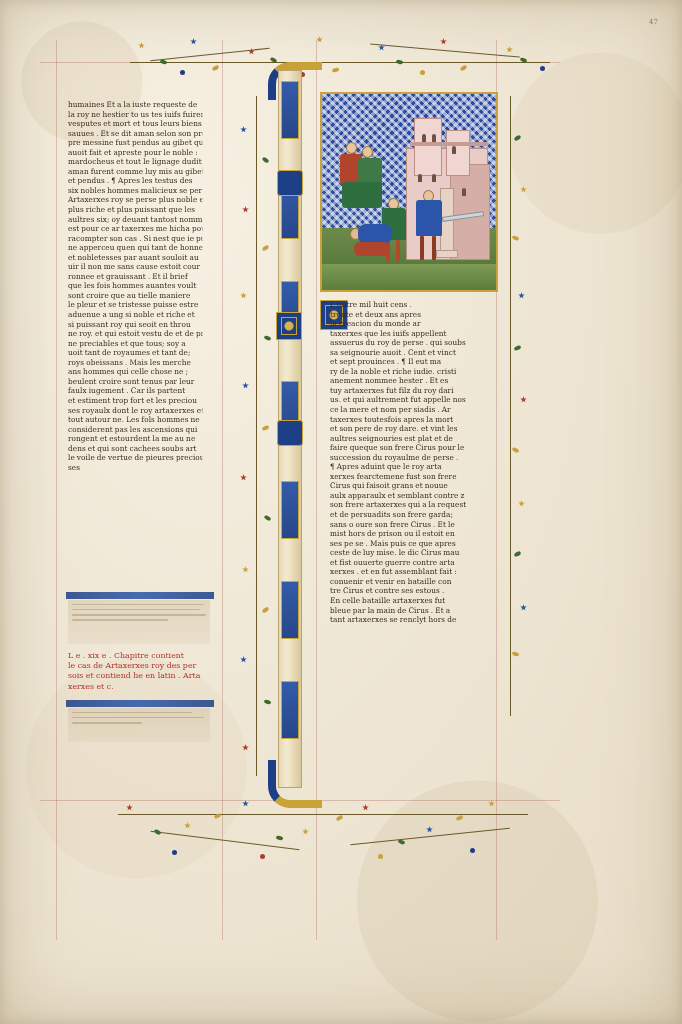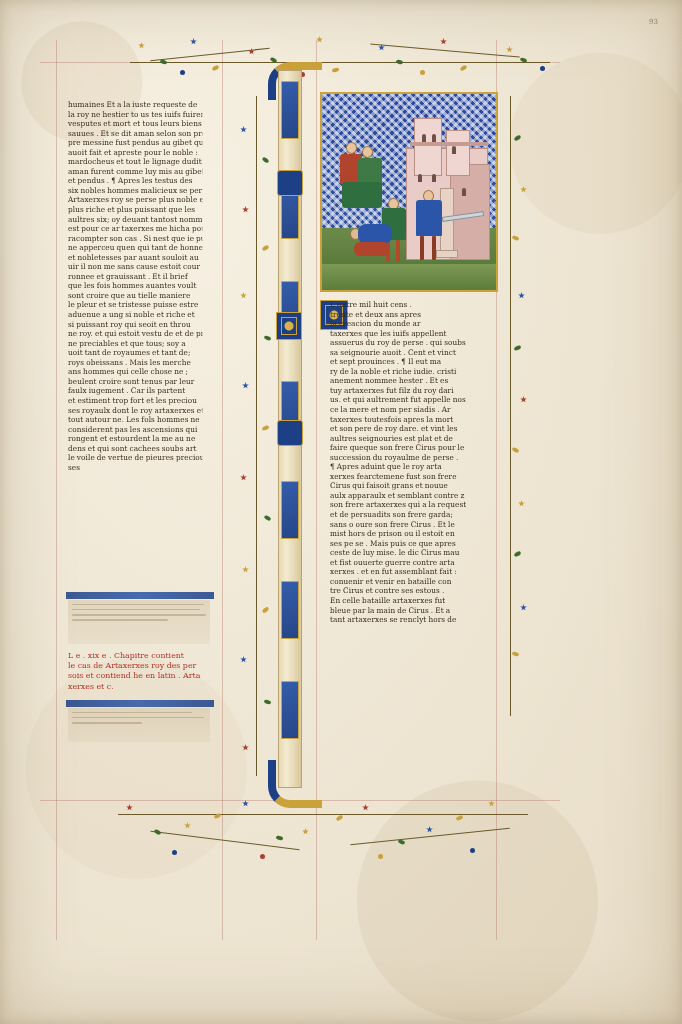--- a/index.html
+++ b/index.html
@@ -178,21 +178,21 @@
 <div class="page">
   <div class="mottle"></div>
 
   <div class="rule v" style="left:56px;top:40px;height:900px;"></div>
   <div class="rule v" style="left:222px;top:40px;height:900px;"></div>
   <div class="rule v" style="left:316px;top:40px;height:900px;"></div>
   <div class="rule v" style="left:496px;top:40px;height:900px;"></div>
   <div class="rule h" style="left:40px;top:62px;width:520px;"></div>
   <div class="rule h" style="left:40px;top:800px;width:520px;"></div>
 
-  <div class="folio-num">93</div>
+  <div class="folio-num">47</div>
 
   <div class="vine" style="left:120px;top:36px;width:440px;height:60px;">
     <div class="stem" style="left:10px;top:26px;width:420px;background:#6a5a2a;"></div>
     <div class="stem" style="left:30px;top:18px;width:120px;transform:rotate(-6deg);"></div>
     <div class="stem" style="left:250px;top:14px;width:150px;transform:rotate(5deg);"></div>
     <div class="star" style="left:18px;top:6px;"></div>
     <div class="star blue" style="left:70px;top:2px;"></div>
     <div class="star red" style="left:128px;top:12px;"></div>
     <div class="star" style="left:196px;top:0px;"></div>
     <div class="star blue" style="left:258px;top:8px;"></div>

